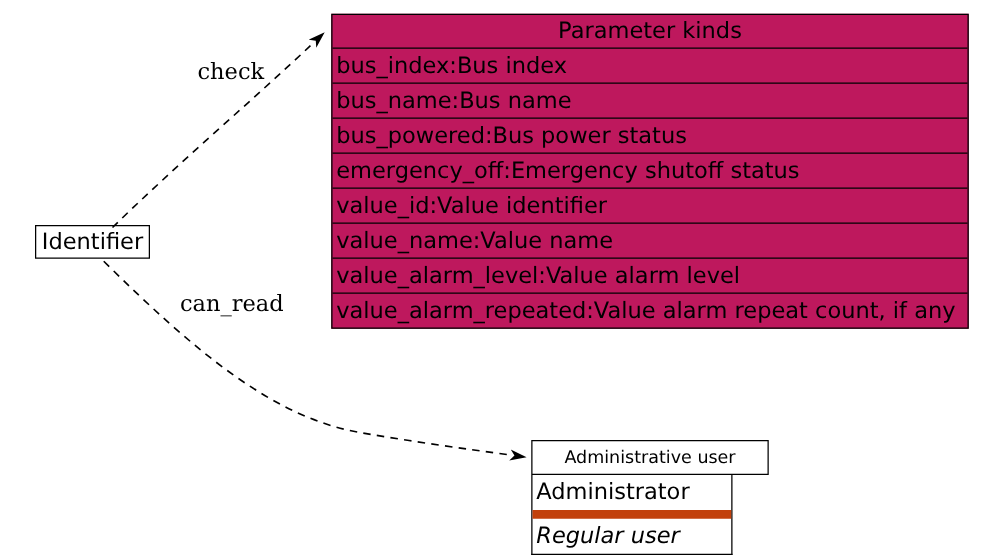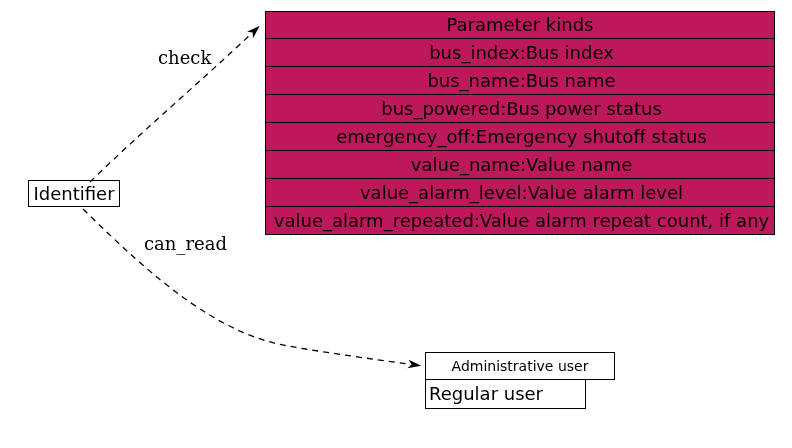--- a/index.html
+++ b/index.html
@@ -22,35 +22,35 @@
   }
   .ptable{
     position:absolute;left:265px;top:11px;width:508px;border:1px solid #000;
     background:#be185d;
   }
   .ptable .thead{
     height:26px;line-height:26px;text-align:center;font-size:18px;white-space:nowrap;
   }
   .ptable .trow{
     height:27px;line-height:27px;border-top:1px solid #000;
-    padding-left:3px;font-size:18px;white-space:nowrap;text-align:center;
+    padding-left:3px;font-size:18px;white-space:nowrap;
   }
   .autable-head{
     position:absolute;left:425px;top:352px;width:188px;height:26px;
     border:1px solid #000;text-align:center;line-height:26px;
     font-size:14px;background:#fff;white-space:nowrap;
   }
   .autable-body{
     position:absolute;left:425px;top:380px;width:159px;
     border:1px solid #000;border-top:none;background:#fff;
   }
   .autable-body .trow{
     height:28px;line-height:28px;padding-left:3px;font-size:18px;white-space:nowrap;
   }
-  .autable-body .trow + .trow{border-top:3px solid #c2410c;}
+  .autable-body .trow + .trow{border-top:7px solid #c2410c;font-style:italic;}
 </style>
 </head>
 <body>
 
 <div class="canvas">
 
   <svg class="edge-layer" viewBox="0 0 792 448" xmlns="http://www.w3.org/2000/svg">
     <defs>
       <marker id="dart" viewBox="0 0 14 10" refX="0" refY="5" markerWidth="14" markerHeight="10" orient="auto" markerUnits="userSpaceOnUse">
         <path d="M0,0.6 L13.4,5 L0,9.4 L3.6,5 Z" fill="#000"></path>
@@ -64,23 +64,25 @@
   <div class="edge-label lbl-canread">can_read</div>
 
   <div class="idnode">Identifier</div>
 
   <div class="ptable">
     <div class="thead">Parameter kinds</div>
     <div class="trow">bus_index:Bus index</div>
     <div class="trow">bus_name:Bus name</div>
     <div class="trow">bus_powered:Bus power status</div>
     <div class="trow">emergency_off:Emergency shutoff status</div>
+    <div class="trow">value_id:Value identifier</div>
     <div class="trow">value_name:Value name</div>
     <div class="trow">value_alarm_level:Value alarm level</div>
     <div class="trow">value_alarm_repeated:Value alarm repeat count, if any</div>
   </div>
 
   <div class="autable-head">Administrative user</div>
   <div class="autable-body">
+    <div class="trow">Administrator</div>
     <div class="trow">Regular user</div>
   </div>
 
 </div>
 
 </body></html>

